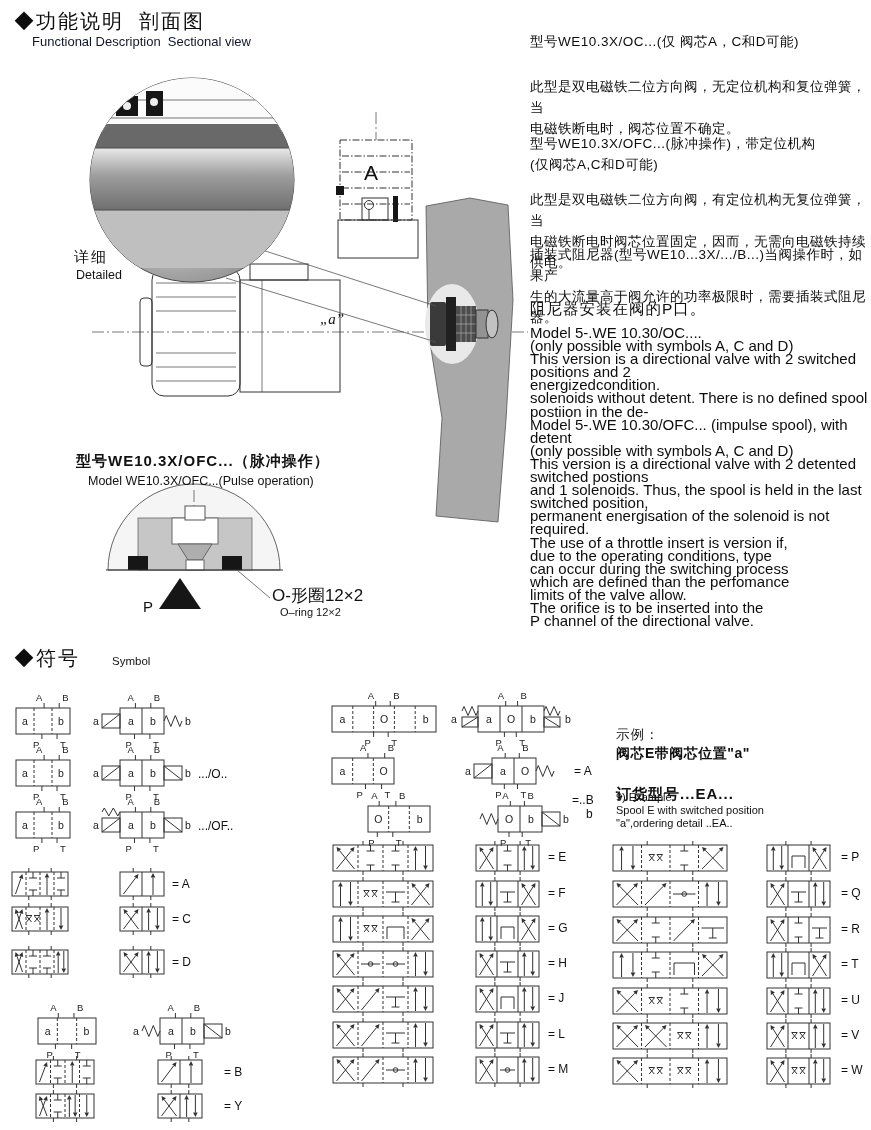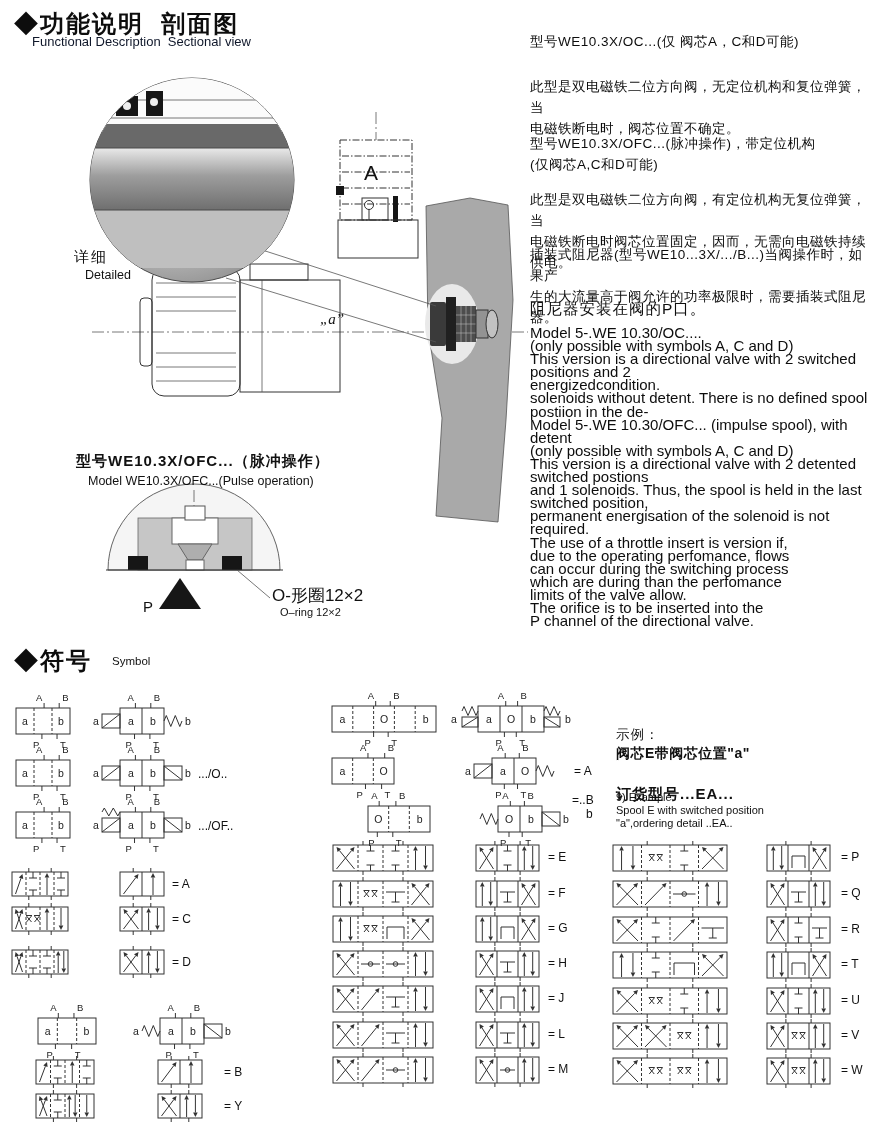--- a/index.html
+++ b/index.html
@@ -1,19 +1,19 @@
 <!DOCTYPE html>
 <html><head>
 <meta charset="utf-8">
 <style>
 *{margin:0;padding:0;box-sizing:border-box}
 body{background:#ffffff}
 .page{position:relative;width:871px;height:1130px;background:#fff;font-family:"Liberation Sans",sans-serif;color:#111;overflow:hidden}
 .abs{position:absolute}
-.hdr-zh{font-size:24px;font-weight:bold;letter-spacing:2px;color:#0d0d0d;white-space:pre}
+.hdr-zh{font-size:20px;font-weight:normal;letter-spacing:2px;color:#0d0d0d;white-space:pre}
 .hdr-en{font-size:13px;color:#0f172a;white-space:pre}
 .zh-p{font-size:13.5px;line-height:21px;white-space:pre-line;color:#0d0d0d;letter-spacing:.5px;width:345px}
 .zh-big{font-size:15.5px;letter-spacing:1px}
 .en-lines{font-size:15px;line-height:13.1px;color:#0d0d0d}
 .lbl-zh{font-size:15px;letter-spacing:2px}
 .lbl-en{font-size:12.5px}
 .pulse-zh{font-size:15px;font-weight:bold;letter-spacing:1px}
 .pulse-en{font-size:12.5px}
 .oring-zh{font-size:17px}
 .oring-en{font-size:11px}
@@ -131,21 +131,21 @@
       <polygon points="180,578 159,609 201,609" class="fill"></polygon>
       <text x="143" y="612" class="plab">P</text>
       <line x1="237" y1="570" x2="270" y2="598" class="thin"></line>
     </g>
   </svg>
 
   <div class="abs hdr-zh" style="left:14px;top:8px"><span>◆</span><span>功能说明  剖面图</span></div>
   <div class="abs hdr-en" style="left:32px;top:34px">Functional Description  Sectional view</div>
 
   <div class="abs lbl-zh" style="left:74px;top:248px">详细</div>
-  <div class="abs lbl-en" style="left:85px;top:268px">Detailed</div>
+  <div class="abs lbl-en" style="left:76px;top:268px">Detailed</div>
   <div class="abs pulse-zh" style="left:76px;top:452px">型号WE10.3X/OFC...（脉冲操作）</div>
   <div class="abs pulse-en" style="left:88px;top:474px">Model WE10.3X/OFC...(Pulse operation)</div>
   <div class="abs oring-zh" style="left:272px;top:584px">O-形圈12×2</div>
   <div class="abs oring-en" style="left:280px;top:606px">O–ring 12×2</div>
 
   <div class="abs zh-p" style="left:530px;top:31px">型号WE10.3X/OC...(仅 阀芯A，C和D可能)</div>
   <div class="abs zh-p" style="left:530px;top:76px">此型是双电磁铁二位方向阀，无定位机构和复位弹簧，当
 电磁铁断电时，阀芯位置不确定。</div>
   <div class="abs zh-p" style="left:530px;top:133px">型号WE10.3X/OFC...(脉冲操作)，带定位机构
 (仅阀芯A,C和D可能)</div>
@@ -159,23 +159,23 @@
       <div>(only possible with symbols A, C and D)</div>
       <div>This version is a directional valve with 2 switched positions and 2</div>
       <div>energizedcondition.</div>
       <div>solenoids without detent. There is no defined spool postiion in the de-</div>
       <div>Model 5-.WE 10.30/OFC... (impulse spool), with detent</div>
       <div>(only possible with symbols A, C and D)</div>
       <div>This version is a directional valve with 2 detented switched postions</div>
       <div>and 1 solenoids. Thus, the spool is held in the last switched position,</div>
       <div>permanent energisation of the solenoid is not required.</div>
       <div>The use of a throttle insert is version if,</div>
-      <div>due to the operating perfomance, flows</div>
+      <div>due to the operating conditions, type</div>
       <div>can occur during the switching process</div>
-      <div>which are during than the perfomance</div>
+      <div>which are defined than the perfomance</div>
       <div>limits of the valve allow.</div>
       <div>The orifice is to be inserted into the</div>
       <div>P channel of the directional valve.</div>
     </div>
 
   <div class="abs hdr-zh" style="left:14px;top:645px"><span>◆</span><span>符号</span></div>
   <div class="abs" style="left:112px;top:655px;font-size:11.5px">Symbol</div>
 
   <div class="abs ex-zh1" style="left:616px;top:726px">示例：</div>
   <div class="abs ex-zh2" style="left:616px;top:745px">阀芯E带阀芯位置"a"</div>

